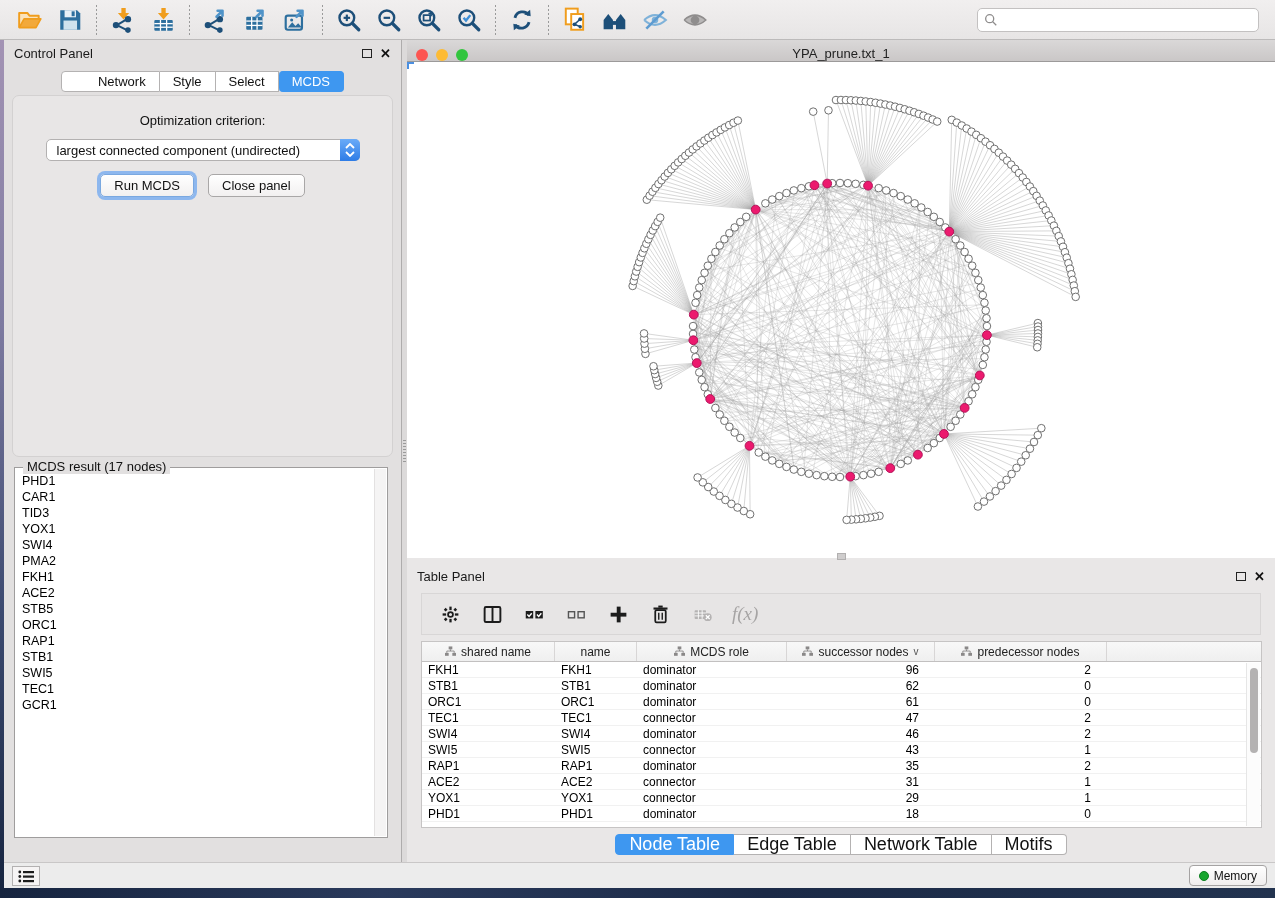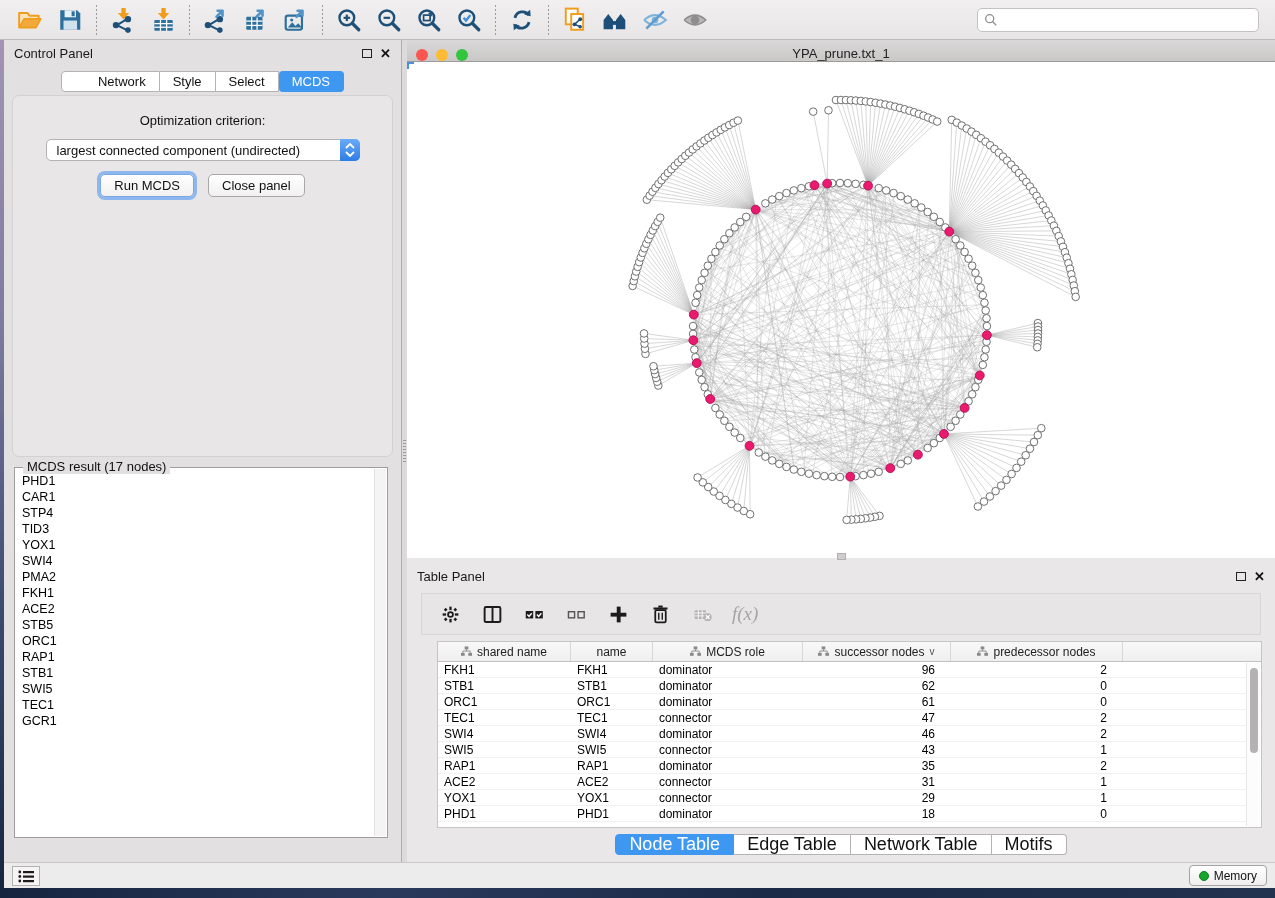--- a/index.html
+++ b/index.html
@@ -89,21 +89,21 @@
   .table-panel { position:absolute; left:407px; top:563px; width:868px; height:299px;
     background:#e9e7e7; z-index:2; }
   .tp-toolbar { position:absolute; top:30px; left:14px; right:14px; height:42px;
     background:#e7e5e5; border:1px solid #d8d6d6; display:flex; align-items:center; gap:18px; padding-left:16px; }
   .tp-btn { width:24px; height:24px; display:flex; align-items:center; justify-content:center; cursor:pointer; }
   .tp-btn svg { width:21px; height:21px; }
   .tp-btn.disabled { cursor:default; }
   .fx { font-family:"Liberation Serif",serif; font-style:italic; font-size:19px; color:#a6a4a4;text-align:center; }
 
   .tbl-wrap { position:absolute; top:78px; left:14px; right:13px; height:187px;
-    background:#fff; border:1px solid #c6c4c4; overflow:hidden;margin-left:16px; }
+    background:#fff; border:1px solid #c6c4c4; overflow:hidden; }
   .tbl-header { display:flex; height:20px; background:linear-gradient(#f8f8f8,#efefef);
     border-bottom:1px solid #c2c0c0; }
   .th { display:flex; align-items:center; justify-content:center; gap:5px;
     font-size:12px; color:#222; border-right:1px solid #d8d6d6; flex:0 0 auto; cursor:pointer; }
   .th svg.hier { width:11px; height:11px; }
   .th .sort { font-size:10px; color:#555; }
   .tbl-body { position:relative; }
   .tr { display:flex; height:16px; border-bottom:1px solid #f1f1f1; cursor:default; }
   .td { font-size:12px; color:#000; flex:0 0 auto; padding:0 6px; line-height:16px;
     white-space:nowrap; overflow:hidden; }
@@ -339,21 +339,20 @@
       <div class="cp-buttons">
         <button class="btn focus-ring">Run MCDS</button>
         <button class="btn">Close panel</button>
       </div>
     </div>
     <div class="result-box">
       <span class="result-legend">MCDS result (17 nodes)</span>
       <div class="result-list" id="result-list">
           <div class="result-item">PHD1</div>
           <div class="result-item">CAR1</div>
-          <div class="result-item">STP4</div>
           <div class="result-item">TID3</div>
           <div class="result-item">YOX1</div>
           <div class="result-item">SWI4</div>
           <div class="result-item">PMA2</div>
           <div class="result-item">FKH1</div>
           <div class="result-item">ACE2</div>
           <div class="result-item">STB5</div>
           <div class="result-item">ORC1</div>
           <div class="result-item">RAP1</div>
           <div class="result-item">STB1</div>

